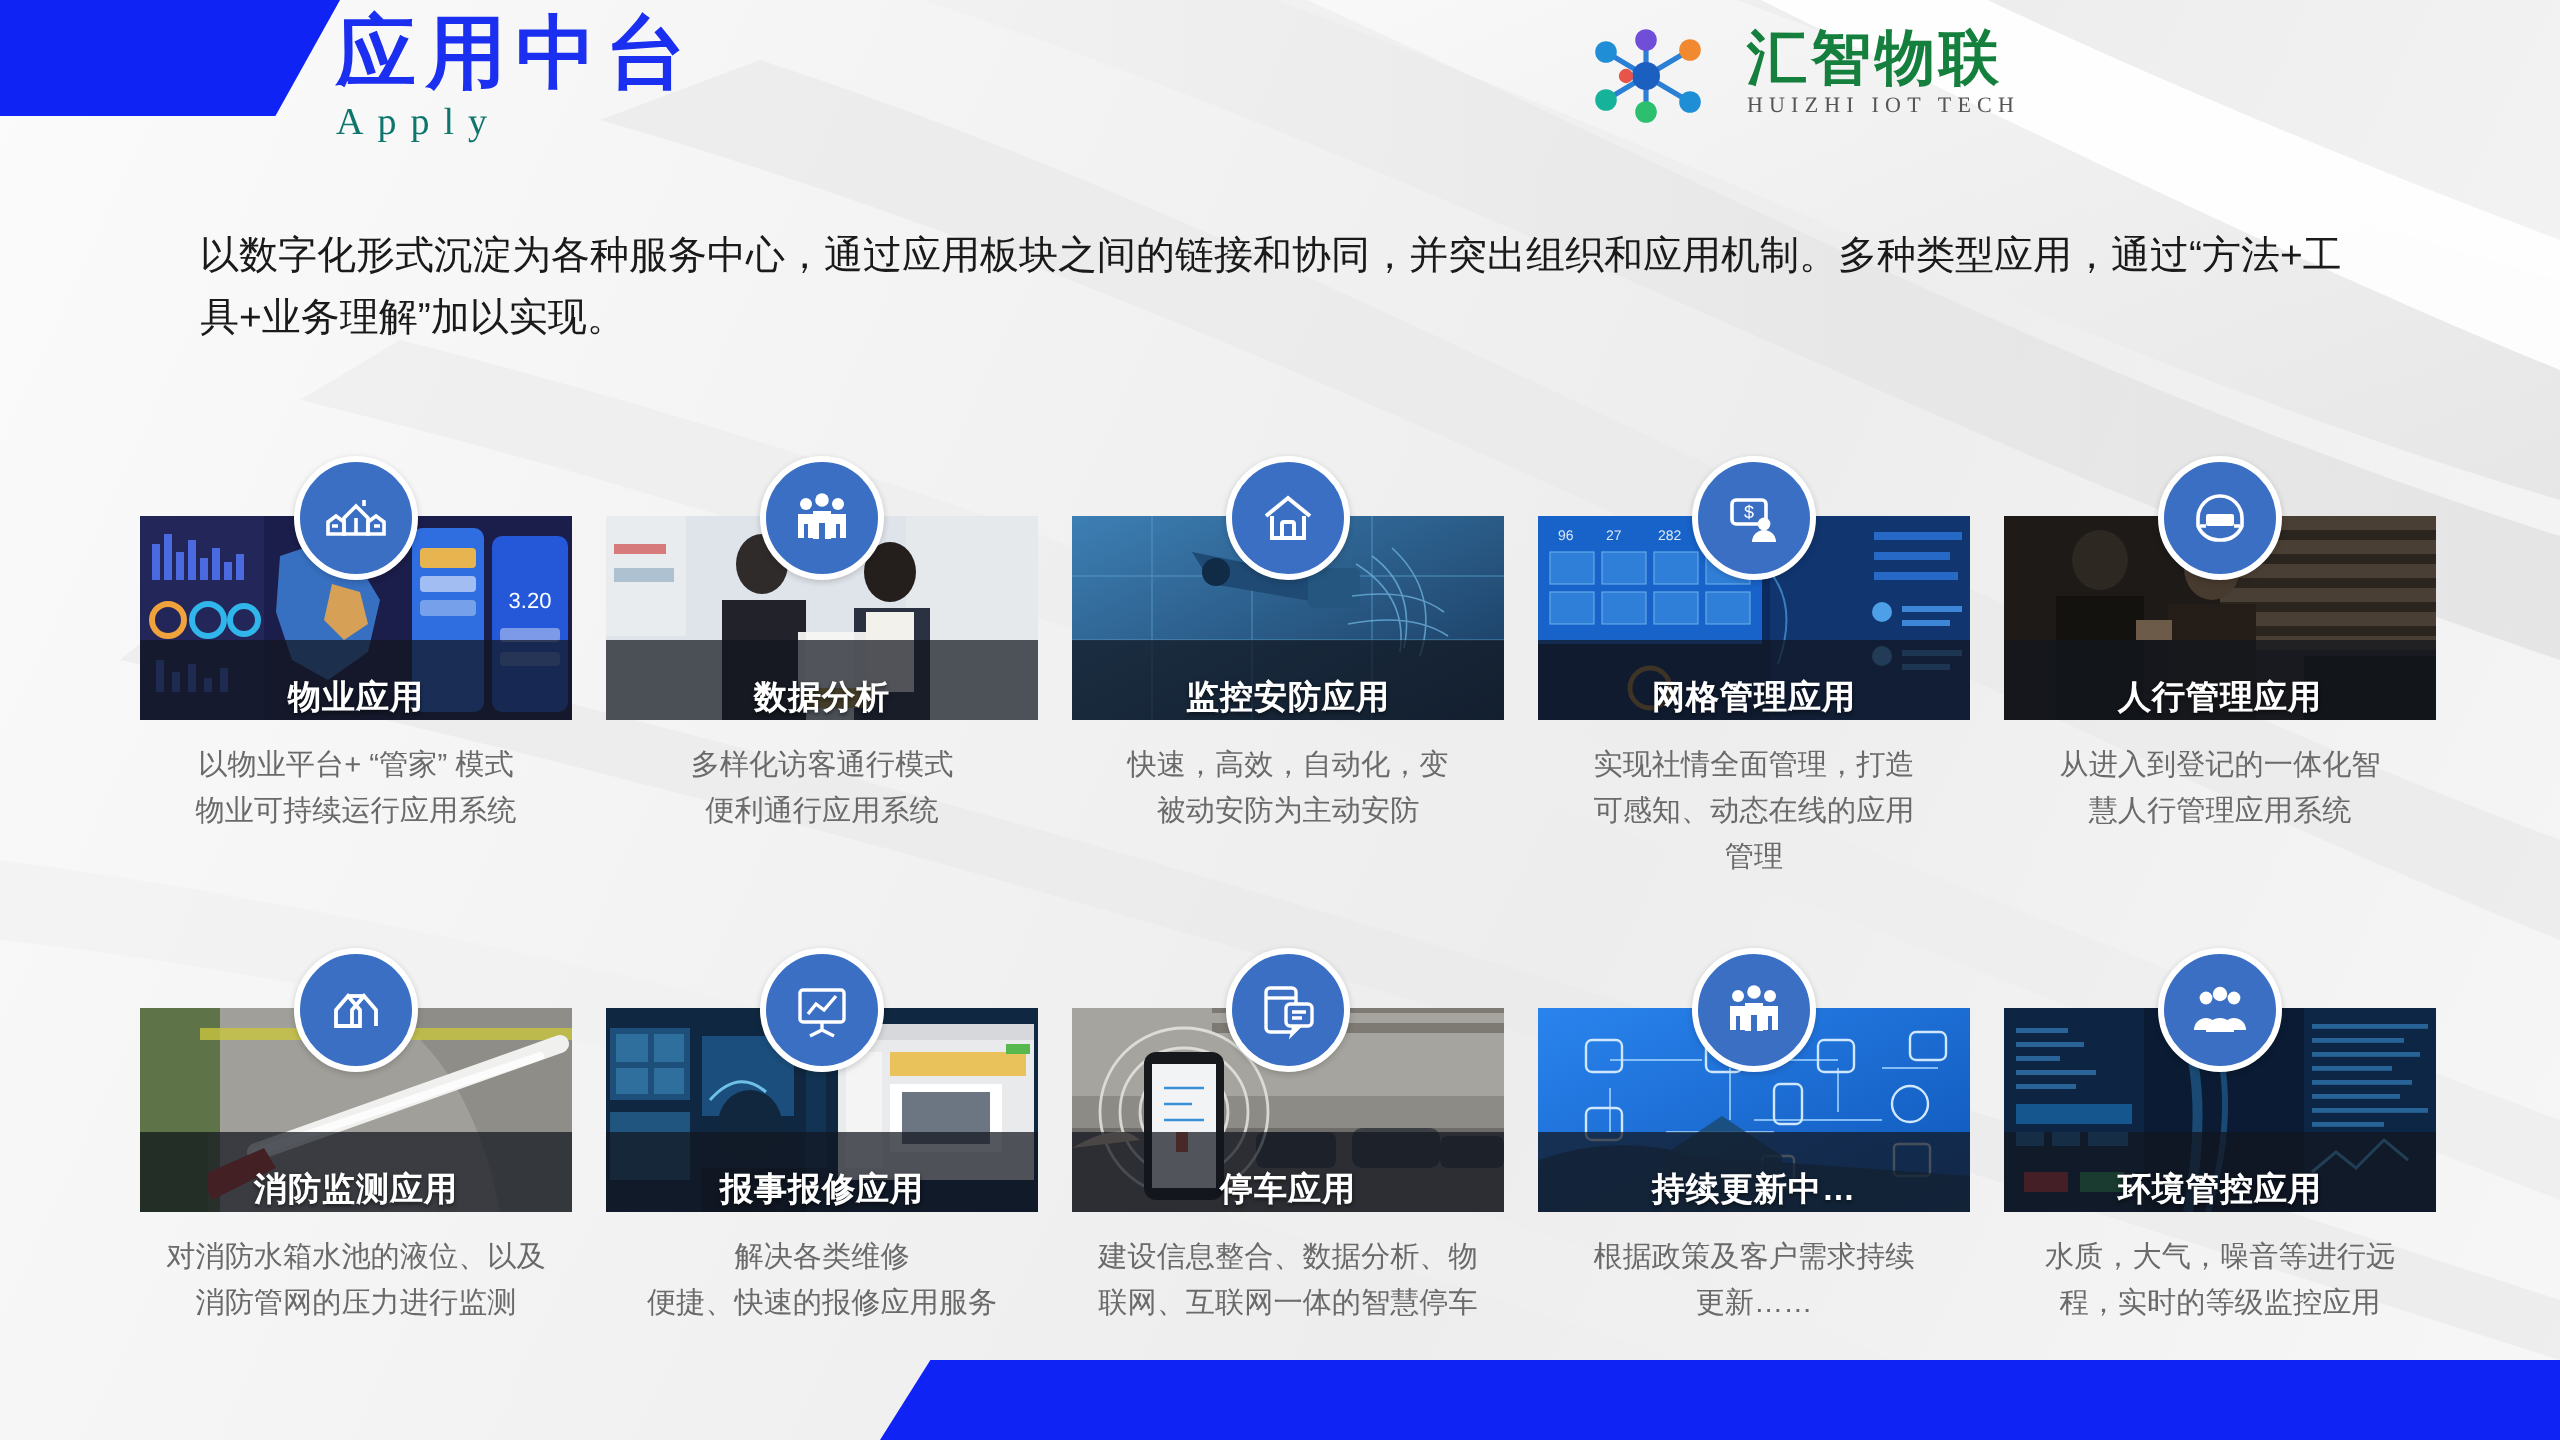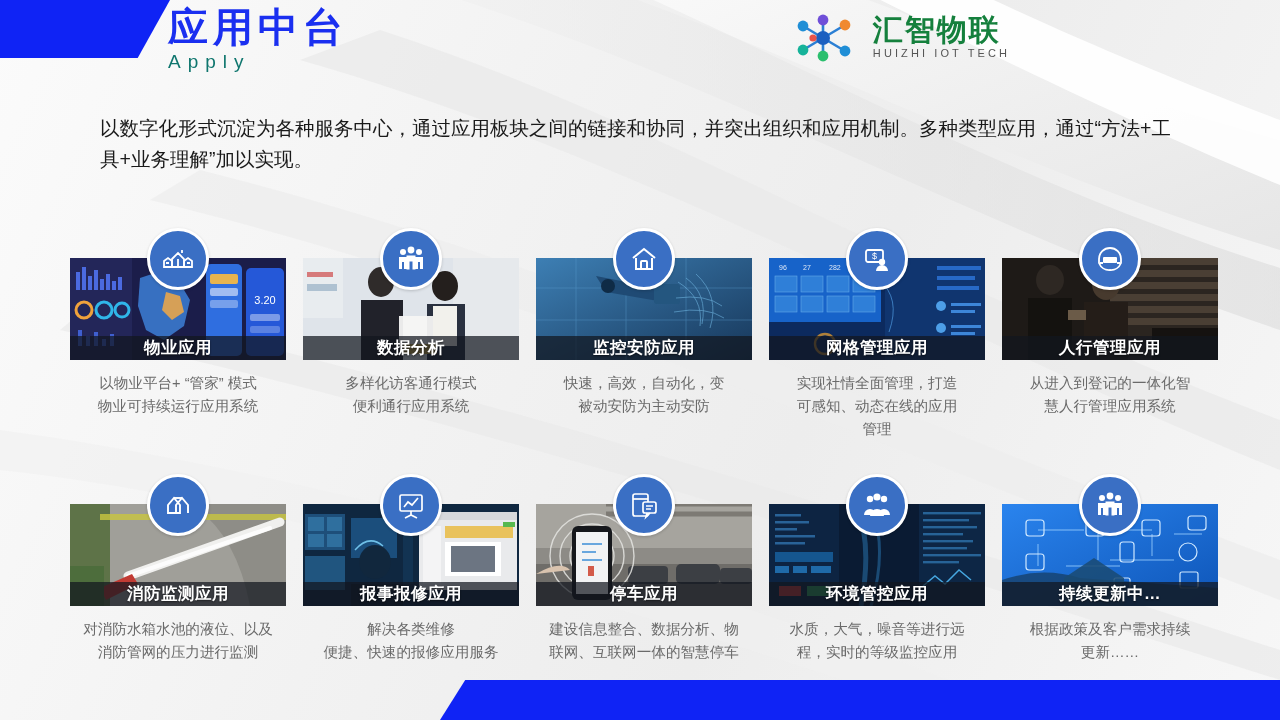--- a/index.html
+++ b/index.html
@@ -31,21 +31,21 @@
   
   .bottom-blue {
     position: absolute; left: 440px; bottom: 0;
     width: 840px; height: 40px;
     background: var(--brand, #0f23f5);
     clip-path: polygon(3% 0, 100% 0, 100% 100%, 0 100%);
     z-index: 3;
   }
 
   
-  .header { position: absolute; left: 0; top: 0; width: 1028px; height: 90px; z-index: 4; }
+  .header { position: absolute; left: 0; top: 0; width: 1028px; height: 90px; z-index: 4; font-family: Liberation Serif, serif; }
   .title-block { position: absolute; left: 168px; top: 4px; }
   .page-title {
     font-size: 40px; font-weight: 700; color: #1a2ff0;
     letter-spacing: 5px; line-height: 46px;
   }
   .page-subtitle {
     font-size: 19px; color: #a9bde2; letter-spacing: 7px;
     line-height: 22px; margin-top: 1px; font-weight: 400;
   }
 
@@ -67,23 +67,23 @@
   .row + .row { margin-top: 33px; }
   .card { width: 216px; position: relative; }
 
   .thumb {
     position: relative; width: 216px; height: 102px;
     margin-top: 30px; overflow: hidden;
     background: #20324f;
   }
   .thumb .art { position: absolute; inset: 0; }
   .thumb .band {
-    position: absolute; left: 0; right: 0; bottom: 0; height: 24px;
+    position: absolute; left: 0; right: 0; bottom: 0; height: 40px;
     background: rgba(18,22,30,0.72);
-    display: flex; align-items: center; justify-content: center;
+    display: flex; align-items: flex-end; justify-content: center;
   }
   .card-title {
     color: #fff; font-size: 16.5px; font-weight: 700; letter-spacing: 0.5px;
     text-shadow: 0 1px 2px rgba(0,0,0,0.55);
   }
 
   .badge {
     position: absolute; top: 0; left: 50%; transform: translateX(-50%);
     width: 62px; height: 62px; border-radius: 50%;
     background: #3a6fc4;
@@ -491,20 +491,66 @@
           <span class="card-title">停车应用</span>
         </div>
       </div>
       <div class="desc" style="white-space: pre-line;">建设信息整合、数据分析、物
 联网、互联网一体的智慧停车</div>
     </div>
 
     <div class="card">
       <div class="badge" style="background: rgb(58, 111, 196);">
         <svg viewBox="0 0 32 32" fill="#fff">
+          <circle cx="8" cy="9" r="3"></circle>
+            <path d="M4 14 h8 v12 h-3 v-7 h-2 v7 H4 Z"></path>
+          <circle cx="16" cy="7" r="3.4"></circle>
+            <path d="M11.5 12.5 h9 v14 h-3 v-8 h-3 v8 h-3 Z"></path>
+          <circle cx="24" cy="9" r="3"></circle>
+            <path d="M20 14 h8 v12 h-3 v-7 h-2 v7 h-3 Z"></path>
+        </svg>
+      </div>
+      <div class="thumb">
+        <svg class="art" viewBox="0 0 216 102" preserveAspectRatio="none">
+          <rect width="216" height="102" fill="#1b72e0"></rect>
+          <rect width="216" height="102" fill="url(#g10)"></rect>
+          <defs>
+              <linearGradient id="g10" x1="0" y1="0" x2="1" y2="1">
+                <stop offset="0%" stop-color="#2a84ee"></stop>
+                <stop offset="100%" stop-color="#0e55b8"></stop>
+              </linearGradient>
+            </defs>
+          <g stroke="#9fd2ff" stroke-width="1" fill="none" opacity="0.8">
+            <path d="M36 26 H82 M96 26 H150 M36 40 V62 M96 30 V56 M150 30 V52 M108 56 H172 M64 62 H118 M172 30 H200"></path>
+          </g>
+          <g fill="none" stroke="#cfe8ff" stroke-width="1.2">
+            <rect x="24" y="16" width="18" height="16" rx="3"></rect>
+            <rect x="84" y="16" width="18" height="16" rx="3"></rect>
+            <rect x="140" y="16" width="18" height="16" rx="3"></rect>
+            <rect x="24" y="50" width="18" height="16" rx="3"></rect>
+            <rect x="118" y="38" width="14" height="20" rx="3"></rect>
+            <rect x="186" y="12" width="18" height="14" rx="3"></rect>
+            <circle cx="186" cy="48" r="9"></circle>
+            <rect x="178" y="68" width="18" height="16" rx="2"></rect>
+            <rect x="112" y="74" width="16" height="16" rx="2"></rect>
+          </g>
+          <path d="M0 76 q40 -14 78 -2 L216 84 V102 H0 Z" fill="#153a5c" opacity="0.7"></path>
+          <path d="M62 74 l30 -20 30 20 v28 H62 Z" fill="#1a4a72" opacity="0.85"></path>
+        </svg>
+        <div class="band">
+          <span class="card-title">持续更新中…</span>
+        </div>
+      </div>
+      <div class="desc" style="white-space: pre-line;">根据政策及客户需求持续
+更新……</div>
+    </div>
+
+    <div class="card">
+      <div class="badge" style="background: rgb(58, 111, 196);">
+        <svg viewBox="0 0 32 32" fill="#fff">
           <circle cx="9" cy="10" r="3.2"></circle>
             <circle cx="16" cy="8" r="3.6"></circle>
             <circle cx="23" cy="10" r="3.2"></circle>
           <path d="M3 26 a6 6 0 0 1 12 0 Z"></path>
             <path d="M9 27 a7 7 0 0 1 14 0 Z"></path>
             <path d="M17 26 a6 6 0 0 1 12 0 Z"></path>
         </svg>
       </div>
       <div class="thumb">
         <svg class="art" viewBox="0 0 216 102" preserveAspectRatio="none">
@@ -540,60 +586,14 @@
           <path d="M86 0 q18 36 6 102" stroke="#1a4a74" stroke-width="5" fill="none"></path>
           <path d="M104 8 q14 40 -2 94" stroke="#1a4a74" stroke-width="3" fill="none"></path>
         </svg>
         <div class="band">
           <span class="card-title">环境管控应用</span>
         </div>
       </div>
       <div class="desc" style="white-space: pre-line;">水质，大气，噪音等进行远
 程，实时的等级监控应用</div>
     </div>
-
-    <div class="card">
-      <div class="badge" style="background: rgb(58, 111, 196);">
-        <svg viewBox="0 0 32 32" fill="#fff">
-          <circle cx="8" cy="9" r="3"></circle>
-            <path d="M4 14 h8 v12 h-3 v-7 h-2 v7 H4 Z"></path>
-          <circle cx="16" cy="7" r="3.4"></circle>
-            <path d="M11.5 12.5 h9 v14 h-3 v-8 h-3 v8 h-3 Z"></path>
-          <circle cx="24" cy="9" r="3"></circle>
-            <path d="M20 14 h8 v12 h-3 v-7 h-2 v7 h-3 Z"></path>
-        </svg>
-      </div>
-      <div class="thumb">
-        <svg class="art" viewBox="0 0 216 102" preserveAspectRatio="none">
-          <rect width="216" height="102" fill="#1b72e0"></rect>
-          <rect width="216" height="102" fill="url(#g10)"></rect>
-          <defs>
-              <linearGradient id="g10" x1="0" y1="0" x2="1" y2="1">
-                <stop offset="0%" stop-color="#2a84ee"></stop>
-                <stop offset="100%" stop-color="#0e55b8"></stop>
-              </linearGradient>
-            </defs>
-          <g stroke="#9fd2ff" stroke-width="1" fill="none" opacity="0.8">
-            <path d="M36 26 H82 M96 26 H150 M36 40 V62 M96 30 V56 M150 30 V52 M108 56 H172 M64 62 H118 M172 30 H200"></path>
-          </g>
-          <g fill="none" stroke="#cfe8ff" stroke-width="1.2">
-            <rect x="24" y="16" width="18" height="16" rx="3"></rect>
-            <rect x="84" y="16" width="18" height="16" rx="3"></rect>
-            <rect x="140" y="16" width="18" height="16" rx="3"></rect>
-            <rect x="24" y="50" width="18" height="16" rx="3"></rect>
-            <rect x="118" y="38" width="14" height="20" rx="3"></rect>
-            <rect x="186" y="12" width="18" height="14" rx="3"></rect>
-            <circle cx="186" cy="48" r="9"></circle>
-            <rect x="178" y="68" width="18" height="16" rx="2"></rect>
-            <rect x="112" y="74" width="16" height="16" rx="2"></rect>
-          </g>
-          <path d="M0 76 q40 -14 78 -2 L216 84 V102 H0 Z" fill="#153a5c" opacity="0.7"></path>
-          <path d="M62 74 l30 -20 30 20 v28 H62 Z" fill="#1a4a72" opacity="0.85"></path>
-        </svg>
-        <div class="band">
-          <span class="card-title">持续更新中…</span>
-        </div>
-      </div>
-      <div class="desc" style="white-space: pre-line;">根据政策及客户需求持续
-更新……</div>
-    </div>
   </div>
 </div>
 
 </body></html>

